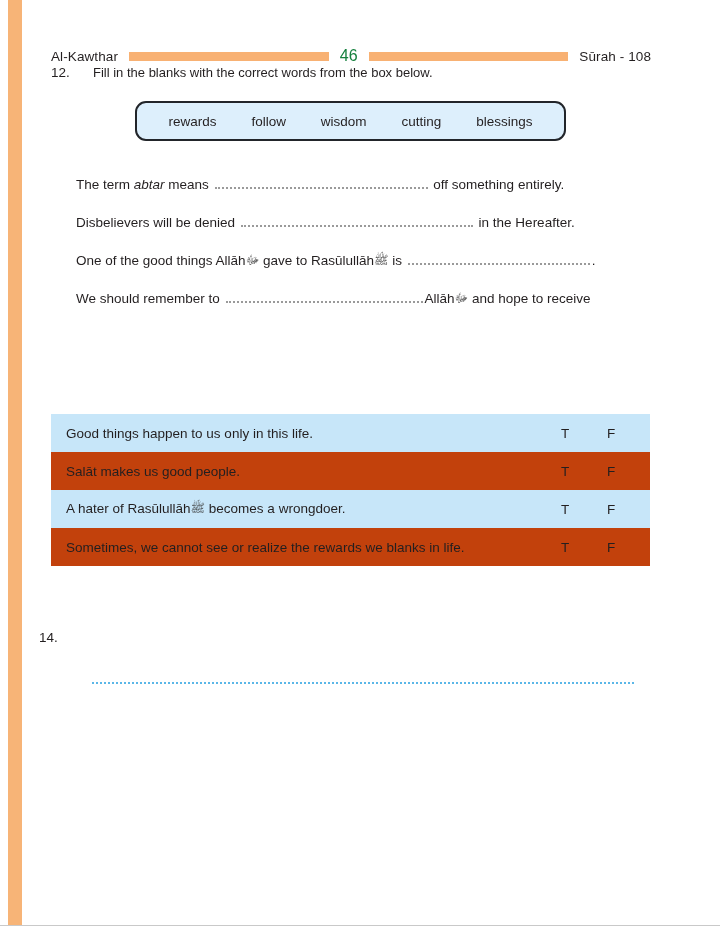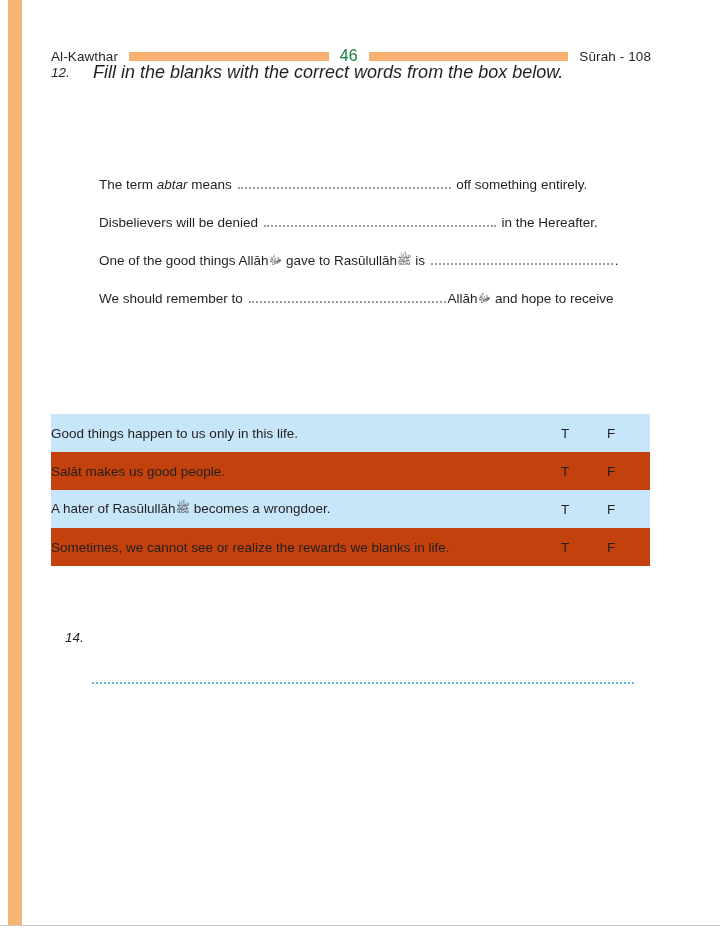--- a/index.html
+++ b/index.html
@@ -77,38 +77,37 @@
     font-size: 16px;
     color: #15803d;
     white-space: nowrap;
   }
 
   
   .question {
     position: absolute;
     display: flex;
     align-items: flex-end;
-    font-style: italic;
   }
   .q-number {
     width: 42px;
     flex: 0 0 42px;
     font-size: 13.5px;
     color: #231f20;
     line-height: 19px;
   }
   .q-text {
-    font-size: 18px;
+    font-size: 13px;
     color: #231f20;
     line-height: 19px;
   }
 
   #question-12 { left: 51px; top: 63px; width: 600px; }
   #question-13 { left: 51px; top: 373px; width: 600px; }
-  #question-14 { left: 65px; top: 628px; width: 600px; }
+  #question-14 { left: 39px; top: 628px; width: 600px; }
 
   
   .word-bank {
     position: absolute;
     left: 135px;
     top: 101px;
     width: 431px;
     height: 40px;
     box-sizing: border-box;
     background: #ddeffc;
@@ -121,21 +120,21 @@
   }
   .word-bank-item {
     font-size: 13.5px;
     color: #231f20;
     white-space: nowrap;
   }
 
   
   .blanks {
     position: absolute;
-    left: 99px;
+    left: 76px;
     top: 175px;
     width: 560px;
   }
   .blank-line {
     font-size: 13.5px;
     color: #231f20;
     height: 38px;
     line-height: 19px;
     white-space: nowrap;
   }
@@ -172,20 +171,21 @@
   }
   .tf-row {
     display: flex;
     align-items: center;
     height: 38px;
   }
   .tf-row.odd  { background: #c7e6f9; }
   .tf-row.even { background: #c2410c; }
   .tf-statement {
     flex: 1 1 auto;
+    padding-left: 15px;
     font-size: 13.5px;
     color: #231f20;
     white-space: nowrap;
   }
   .tf-choice {
     flex: 0 0 46px;
     text-align: center;
     font-size: 13.5px;
     color: #231f20;
   }
@@ -217,20 +217,27 @@
     <span class="header-page-number">46</span>
     <span class="header-rule"></span>
     <span class="header-label">Sūrah - 108</span>
   </div>
 
   <div class="question" id="question-12">
     <span class="q-number">12.</span>
     <span class="q-text">Fill in the blanks with the correct words from the box below.</span>
   </div>
 
+  <div class="word-bank">
+    <span class="word-bank-item">rewards</span>
+    <span class="word-bank-item">follow</span>
+    <span class="word-bank-item">wisdom</span>
+    <span class="word-bank-item">cutting</span>
+    <span class="word-bank-item">blessings</span>
+  </div>
 
   <div class="blanks">
 
     <div class="blank-line">
       <span>The term </span><em>abtar</em><span> means </span><span class="leader leader-lg"></span><span> off something entirely.</span>
     </div>
 
     <div class="blank-line">
       <span>Disbelievers will be denied </span><span class="leader leader-xl"></span><span> in the Hereafter.</span>
     </div>

